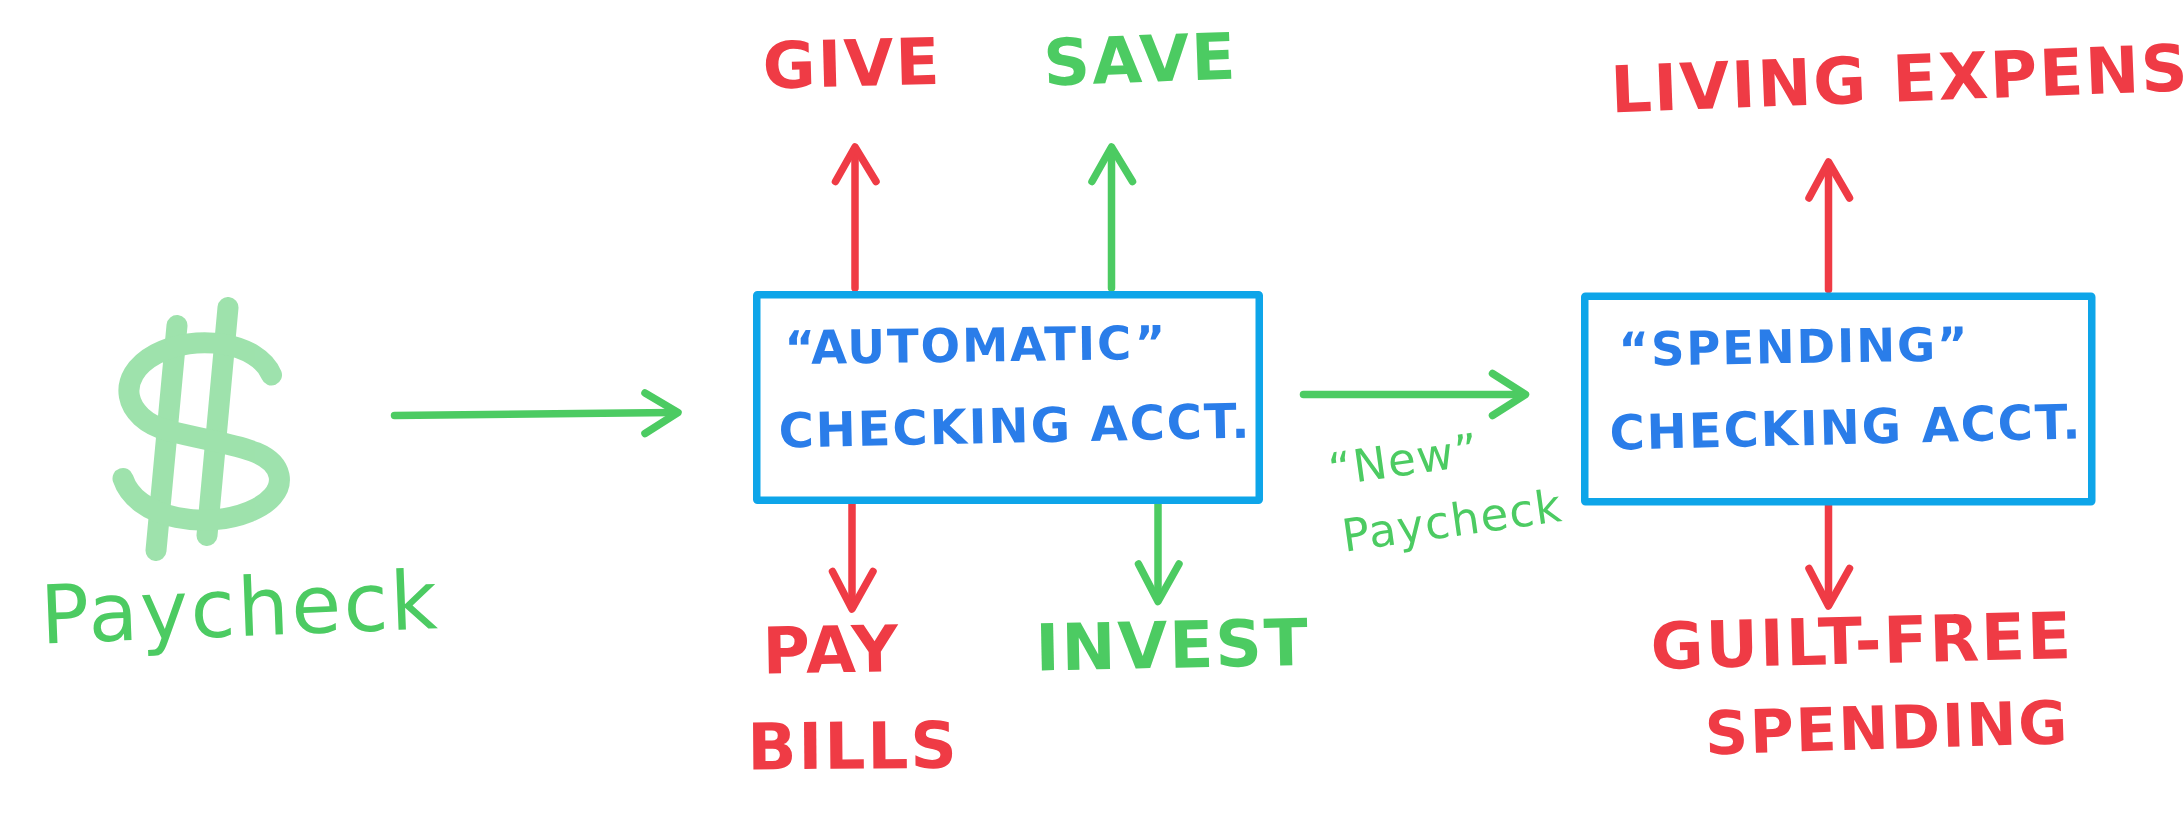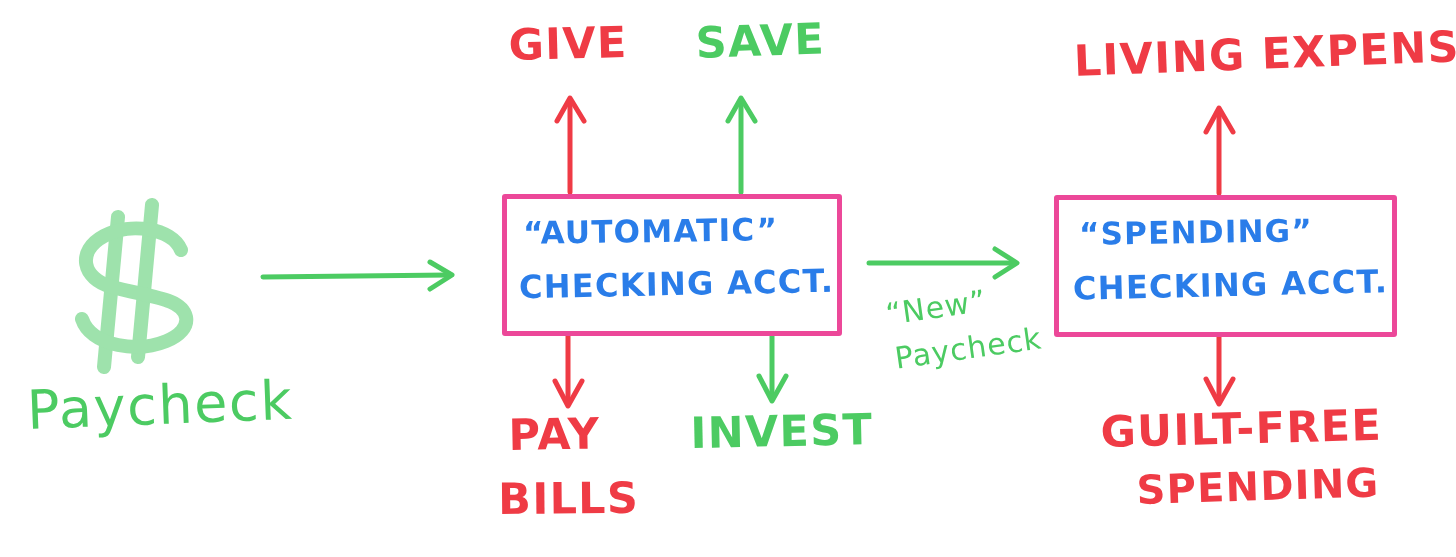--- a/index.html
+++ b/index.html
@@ -29,21 +29,21 @@
     font-weight: 700;
     letter-spacing: 0.03em;
     white-space: pre;
     line-height: 1.0;
     transform-origin: left top;
   }
   
   .acct-box {
     position: absolute;
     box-sizing: border-box;
-    border: 5px solid #ec4899;
+    border: 5px solid #0ea5e9;
     border-radius: 3px;
     background: #ffffff;
   }
   .acct-line {
     position: absolute;
     color: #2a7de9;
     font-family: "DejaVu Sans", sans-serif;
     font-weight: 700;
     white-space: pre;
     letter-spacing: 0.04em;

